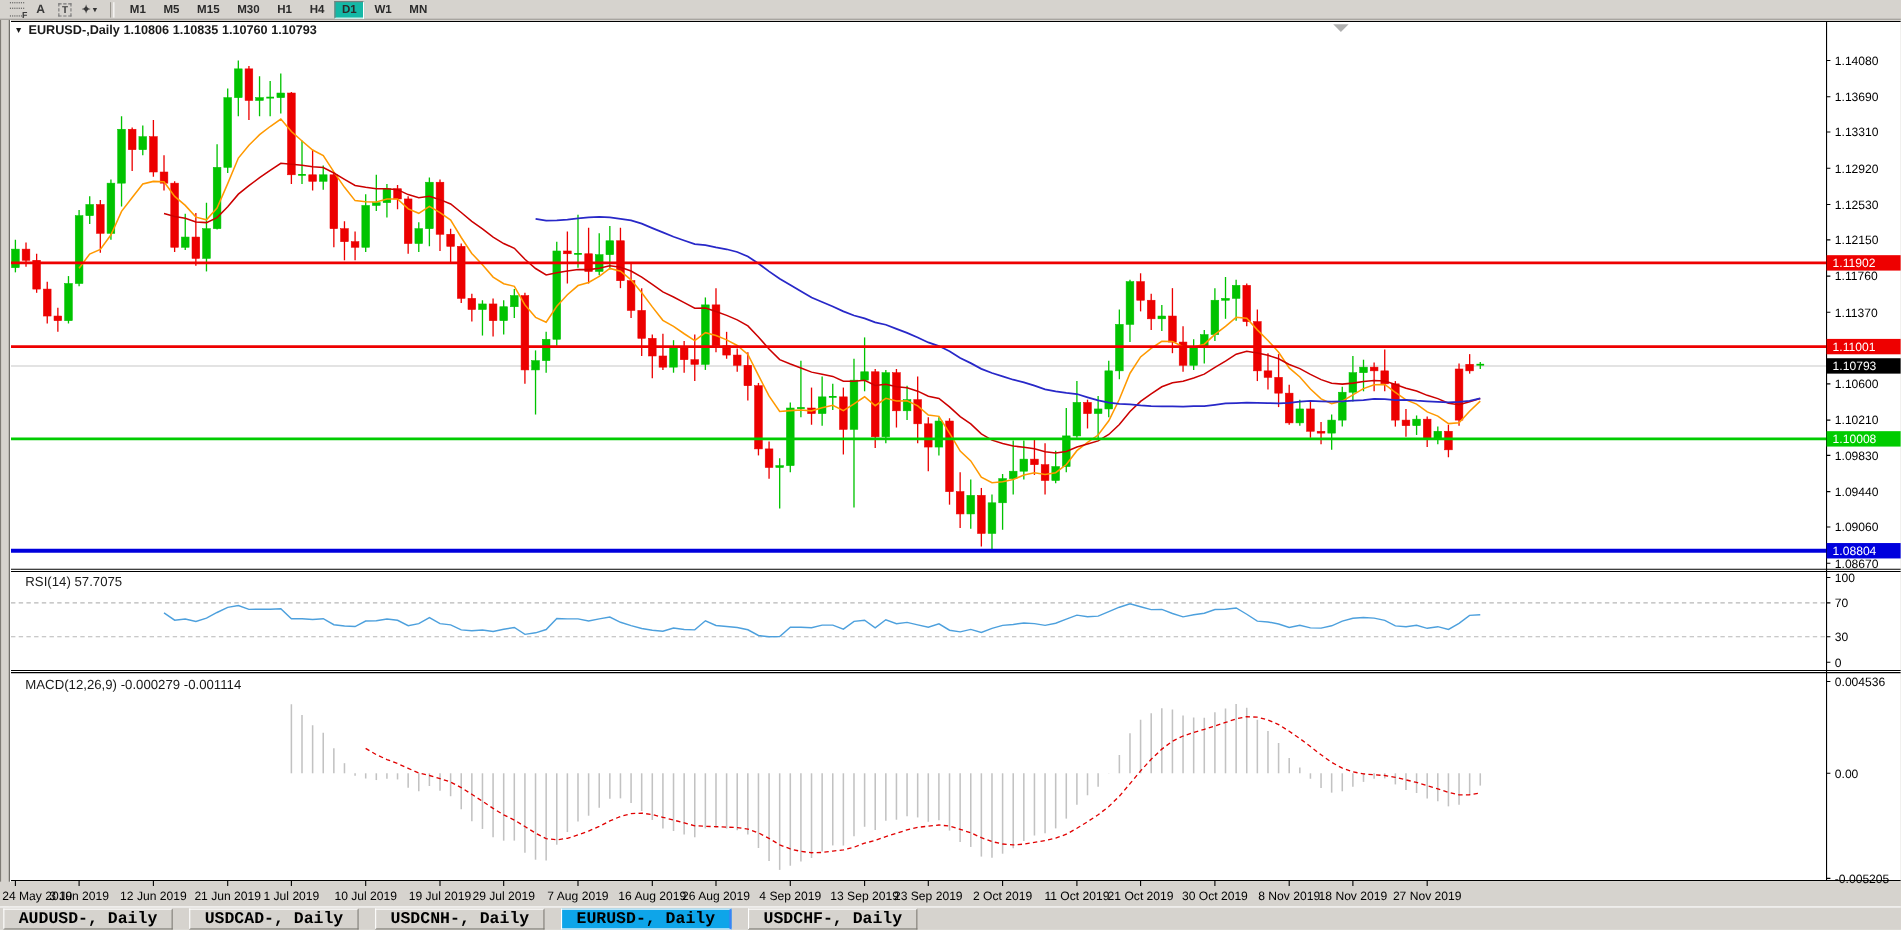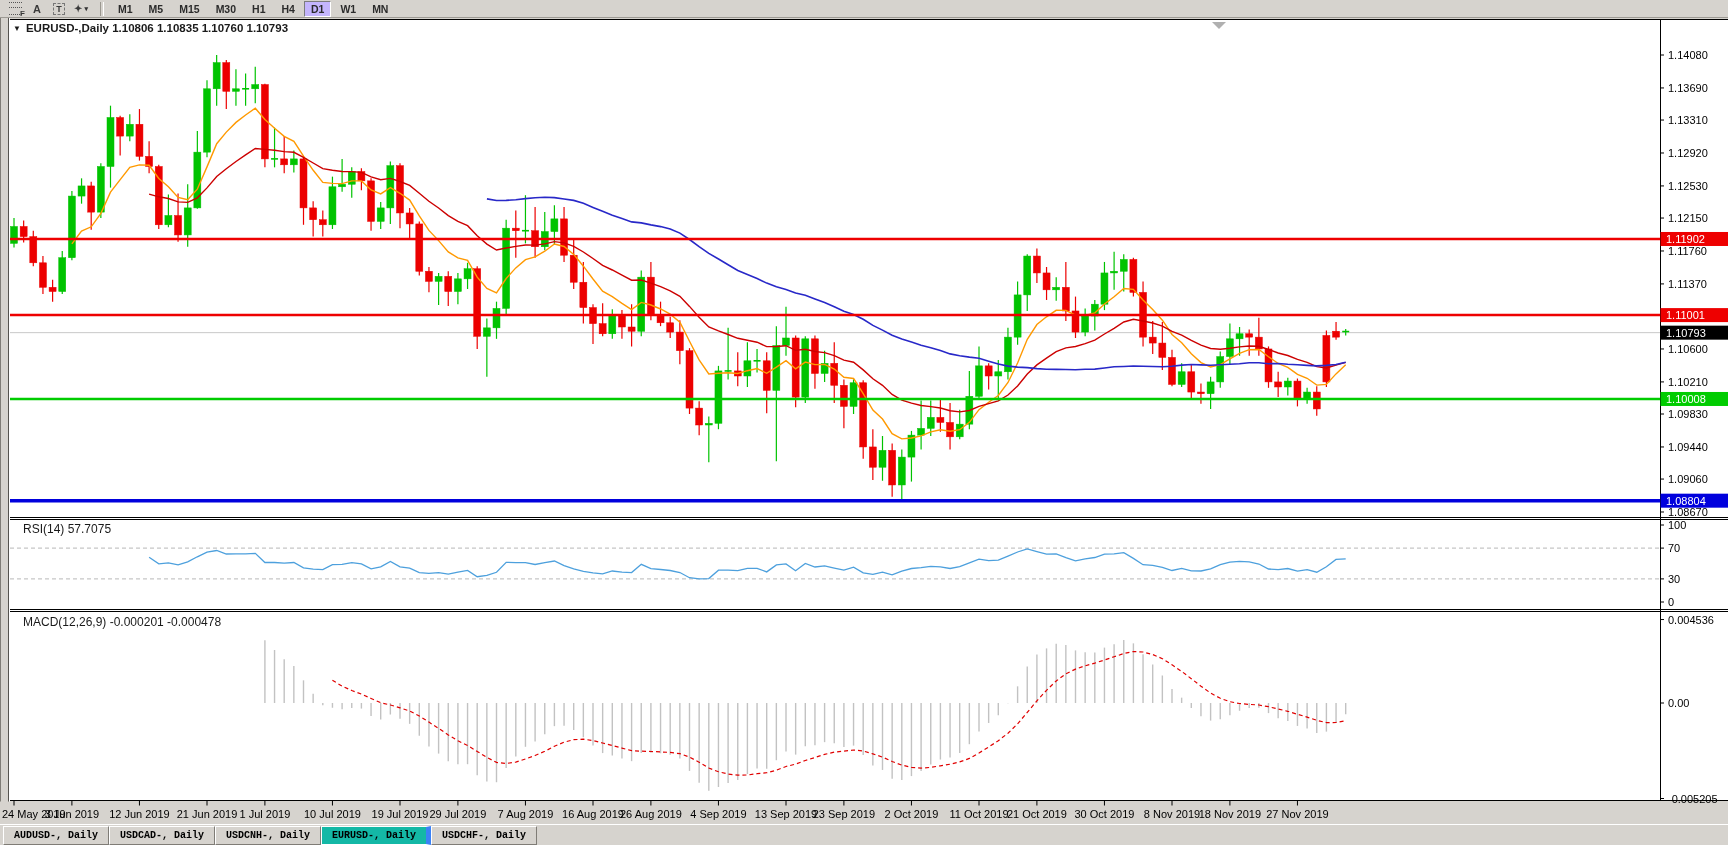--- a/index.html
+++ b/index.html
@@ -11,37 +11,37 @@
     display:flex;align-items:center;justify-content:center;position:relative;cursor:default;}
   .fibo-lines{width:13px;height:11px;border-top:1px dotted #555;border-bottom:1px dotted #555;
     position:relative;display:inline-block;}
   .fibo-lines::after{content:"";position:absolute;left:0;top:4px;width:13px;border-top:1px dotted #555;}
   .fibo-f{position:absolute;right:-1px;bottom:-2px;font-size:8px;font-weight:bold;}
   .t-box{border:1px dashed #777;padding:0 2px;font-size:9px;line-height:10px;}
   .caret{font-size:7px;margin-left:2px;color:#333;}
   .tb-sep{width:2px;height:14px;border-left:1px solid #9a978f;border-right:1px solid #ffffff;margin:0 6px;}
   .tf-btn{font-size:10.5px;font-weight:bold;color:#2b2b2b;padding:1px 6px;margin:0 1px;
     border:1px solid transparent;line-height:12px;cursor:default;text-align:right;}
-  .tf-btn.active{background:#c4b5fd;border-top:1px solid #7d7d7d;border-left:1px solid #7d7d7d;
+  .tf-btn.active{background:#14b8a6;border-top:1px solid #7d7d7d;border-left:1px solid #7d7d7d;
     border-bottom:1px solid #ffffff;border-right:1px solid #ffffff;}
   
   #chart-wrap{position:absolute;left:0;top:18px;width:1728px;height:806px;}
   #chart-title{position:absolute;left:13px;top:4px;font-size:11.5px;font-weight:bold;color:#1a1a1a;z-index:5;}
   #chart-title .dd{font-size:8px;margin-right:5px;vertical-align:1px;}
   .ind-label{position:absolute;left:23px;font-size:12px;color:#1a1a1a;z-index:5;}
   #rsi-label{top:504px;}
   #macd-label{top:597px;}
   
   #tabbar{position:absolute;left:0;top:824px;width:1728px;height:21px;background:#d6d3ce;
     border-top:1px solid #ffffff;display:flex;align-items:flex-start;padding:1px 0 0 3px;box-sizing:border-box;}
-  .tab{height:17px;line-height:17px;padding:0 4px;margin-right:0;font-family:"Liberation Mono",monospace;
-    font-size:10px;font-weight:bold;color:#000;background:#d6d3ce;
+  .tab{height:17px;line-height:17px;padding:0 4px;margin-right:15px;font-family:"Liberation Mono",monospace;
+    font-size:15px;font-weight:bold;color:#000;background:#d6d3ce;
     border-top:1px solid #fff;border-left:1px solid #fff;border-right:1px solid #7f7c76;border-bottom:1px solid #7f7c76;
     cursor:default;white-space:pre;}
-  .tab.active{background:#14b8a6;border-bottom:1px solid #ffffff;border-right:5px solid #3b82f6;}
+  .tab.active{background:#0ea5e9;border-bottom:1px solid #ffffff;border-right:2px solid #3b82f6;}
 </style>
 </head>
 <body>
 
 <div id="toolbar">
     <span class="tb-icon">
       <span class="fibo-lines"></span>
       <span class="fibo-f">F</span>
     </span>
     <span class="tb-icon">
@@ -64,21 +64,21 @@
     <span class="tf-btn active">D1</span>
     <span class="tf-btn">W1</span>
     <span class="tf-btn">MN</span>
   </div>
 
 <div id="chart-wrap">
   <div id="chart-title">
     <span class="dd">▼</span><span>EURUSD-,Daily  1.10806 1.10835 1.10760 1.10793</span>
   </div>
   <div id="rsi-label" class="ind-label">RSI(14) 57.7075</div>
-  <div id="macd-label" class="ind-label">MACD(12,26,9) -0.000201 -0.000478</div>
+  <div id="macd-label" class="ind-label">MACD(12,26,9) -0.000279 -0.001114</div>
   <svg id="chart-svg" width="1728" height="806">
       <rect x="10" y="1" width="1718" height="782" fill="#ffffff"></rect>
       <line x1="0.5" y1="0" x2="0.5" y2="806" stroke="#7f7c76" stroke-width="1"></line>
       <line x1="8.5" y1="0" x2="8.5" y2="806" stroke="#55534f" stroke-width="1"></line>
       <line x1="9.5" y1="0" x2="9.5" y2="806" stroke="#ffffff" stroke-width="1"></line>
       <line x1="10" y1="1.5" x2="1728" y2="1.5" stroke="#000"></line>
       <line x1="10" y1="499.5" x2="1728" y2="499.5" stroke="#000"></line>
       <line x1="10" y1="501.5" x2="1728" y2="501.5" stroke="#000"></line>
       <line x1="10" y1="591.5" x2="1728" y2="591.5" stroke="#000"></line>
       <line x1="10" y1="593.5" x2="1728" y2="593.5" stroke="#000"></line>

